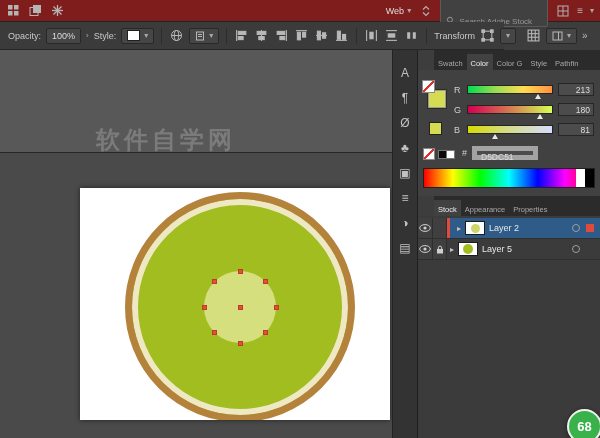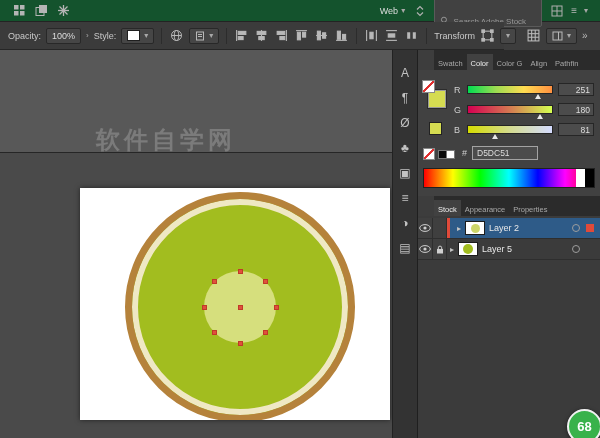--- a/index.html
+++ b/index.html
@@ -1,21 +1,21 @@
 <!DOCTYPE html>
 <html><head>
 <meta charset="utf-8">
 <style>
   *{margin:0;padding:0;box-sizing:border-box}
   html,body{width:600px;height:438px;overflow:hidden}
   body{font-family:"Liberation Sans",sans-serif;background:#3d3d3d;position:relative;-webkit-font-smoothing:antialiased}
   .stage{position:absolute;left:0;top:0;width:600px;height:438px;overflow:hidden}
 
   
-  .topbar{position:absolute;left:0;top:0;width:600px;height:22px;background:#14532d;border-bottom:1px solid #232323;display:flex;align-items:center;padding:0 12px;gap:7px;color:#c8c8c8}
+  .topbar{position:absolute;left:0;top:0;width:600px;height:22px;background:#7f1d1d;border-bottom:1px solid #232323;display:flex;align-items:center;padding:0 6px;gap:7px;color:#c8c8c8}
   .tb-icon{width:15px;height:15px;display:flex;align-items:center;justify-content:center;flex:0 0 auto}
   .tb-spacer{flex:1}
   .doc-dd{font-size:9px;color:#ddd;display:flex;align-items:center;gap:3px;cursor:default}
   .chev{font-size:8px;color:#a8a8a8;line-height:1}
   .searchbox{display:flex;align-items:flex-end;gap:4px;background:#414141;border:1px solid #5a5a5a;border-radius:2px;height:32px;padding:0 5px;width:108px}
   .searchbox input{background:transparent;border:0;outline:0;color:#ddd;font-size:8px;width:100%;font-family:inherit}
   .searchbox input::placeholder{color:#989898}
   .glyph-icon{font-size:10px;color:#b8b8b8;line-height:1}
 
   
@@ -59,21 +59,21 @@
   .chtrack{flex:1;height:9px;border:1px solid #242424;position:relative}
   .track-r{background:linear-gradient(to right,#00dc51,#9ddc51,#ffdc51,#ff9040)}
   .track-g{background:linear-gradient(to right,#d50051,#d57a51,#d5ff51)}
   .track-b{background:linear-gradient(to right,#d5dc00,#d5dc90,#d5dcff)}
   .chhandle{position:absolute;top:8px;width:0;height:0;margin-left:-3px;border-left:3px solid transparent;border-right:3px solid transparent;border-bottom:5px solid #e8e8e8}
   .chval{width:36px;height:13px;background:#4c4c4c;border:1px solid #262626;color:#ddd;font-size:8.5px;display:flex;align-items:center;justify-content:flex-end;padding:0 3px}
   .chip-none{position:absolute;left:5px;top:78px;width:12px;height:12px;background:linear-gradient(135deg,#fff 42%,#e03030 42%,#e03030 58%,#fff 58%);border:1px solid #888}
   .chip-black{position:absolute;left:20px;top:80px;width:9px;height:9px;background:#0a0a0a;border:1px solid #777}
   .chip-white{position:absolute;left:28px;top:80px;width:9px;height:9px;background:#fff;border:1px solid #777}
   .hexhash{position:absolute;left:44px;top:78px;font-size:9px;color:#cfcfcf}
-  .hexbox{position:absolute;left:54px;top:76px;width:66px;height:14px;background:#4c4c4c;border:1px solid #a3a3a3;color:#ddd;font-size:8.5px;line-height:13px;padding-left:4px}
+  .hexbox{position:absolute;left:54px;top:76px;width:66px;height:14px;background:#4c4c4c;border:5px solid #a3a3a3;color:#ddd;font-size:8.5px;line-height:13px;padding-left:4px}
   .spectrum{position:absolute;left:5px;top:98px;width:172px;height:20px;border:1px solid #202020;background:linear-gradient(to right,#ff0000,#ffff00 17%,#00ff00 33%,#00ffff 50%,#0000ff 67%,#ff00ff 83%,#ff0000)}
   .spec-white{position:absolute;right:9px;top:0;width:9px;height:100%;background:#fff}
   .spec-black{position:absolute;right:0;top:0;width:9px;height:100%;background:#000}
 
   .layers-body{position:absolute;left:0;top:166px;width:182px;height:222px;background:#3b3b3b;padding-top:2px}
   .lrow{width:182px;height:21px;display:flex;align-items:stretch;border-bottom:1px solid #2e2e2e;font-size:9px;color:#e8e8e8}
   .lcell-eye{width:15px;background:#3f3f3f;border-right:1px solid #2e2e2e;display:flex;align-items:center;justify-content:center;flex:0 0 auto}
   .lcell-lock{width:14px;background:#3f3f3f;border-right:1px solid #2e2e2e;display:flex;align-items:center;justify-content:center;flex:0 0 auto}
   .lcontent{flex:1;display:flex;align-items:center;gap:4px;padding-right:6px}
   .lrow.selected .lcontent{background:#2e5b88}
@@ -318,36 +318,36 @@
         <span>▤</span>
       </div>
   </div>
 
   <div class="rightpanel">
 
     <div class="ptabs color-tabs">
       <div class="ptab">Swatch</div>
       <div class="ptab active">Color</div>
       <div class="ptab">Color G</div>
-      <div class="ptab">Align</div>
+      <div class="ptab">Style</div>
       <div class="ptab">Pathfin</div>
       <div class="ptab-menu">≡</div>
     </div>
 
     <div class="color-body">
       <div class="proxy-fill"></div>
       <div class="proxy-stroke"></div>
       <div class="mini-swatch"></div>
 
       <div class="chrow" style="top:13px">
         <span class="chlabel">R</span>
         <div class="chtrack track-r">
           <div class="chhandle" style="left: 83.5294%;"></div>
         </div>
-        <div class="chval">251</div>
+        <div class="chval">213</div>
       </div>
       <div class="chrow" style="top:33px">
         <span class="chlabel">G</span>
         <div class="chtrack track-g">
           <div class="chhandle" style="left: 86.2745%;"></div>
         </div>
         <div class="chval">180</div>
       </div>
       <div class="chrow" style="top:53px">
         <span class="chlabel">B</span>

